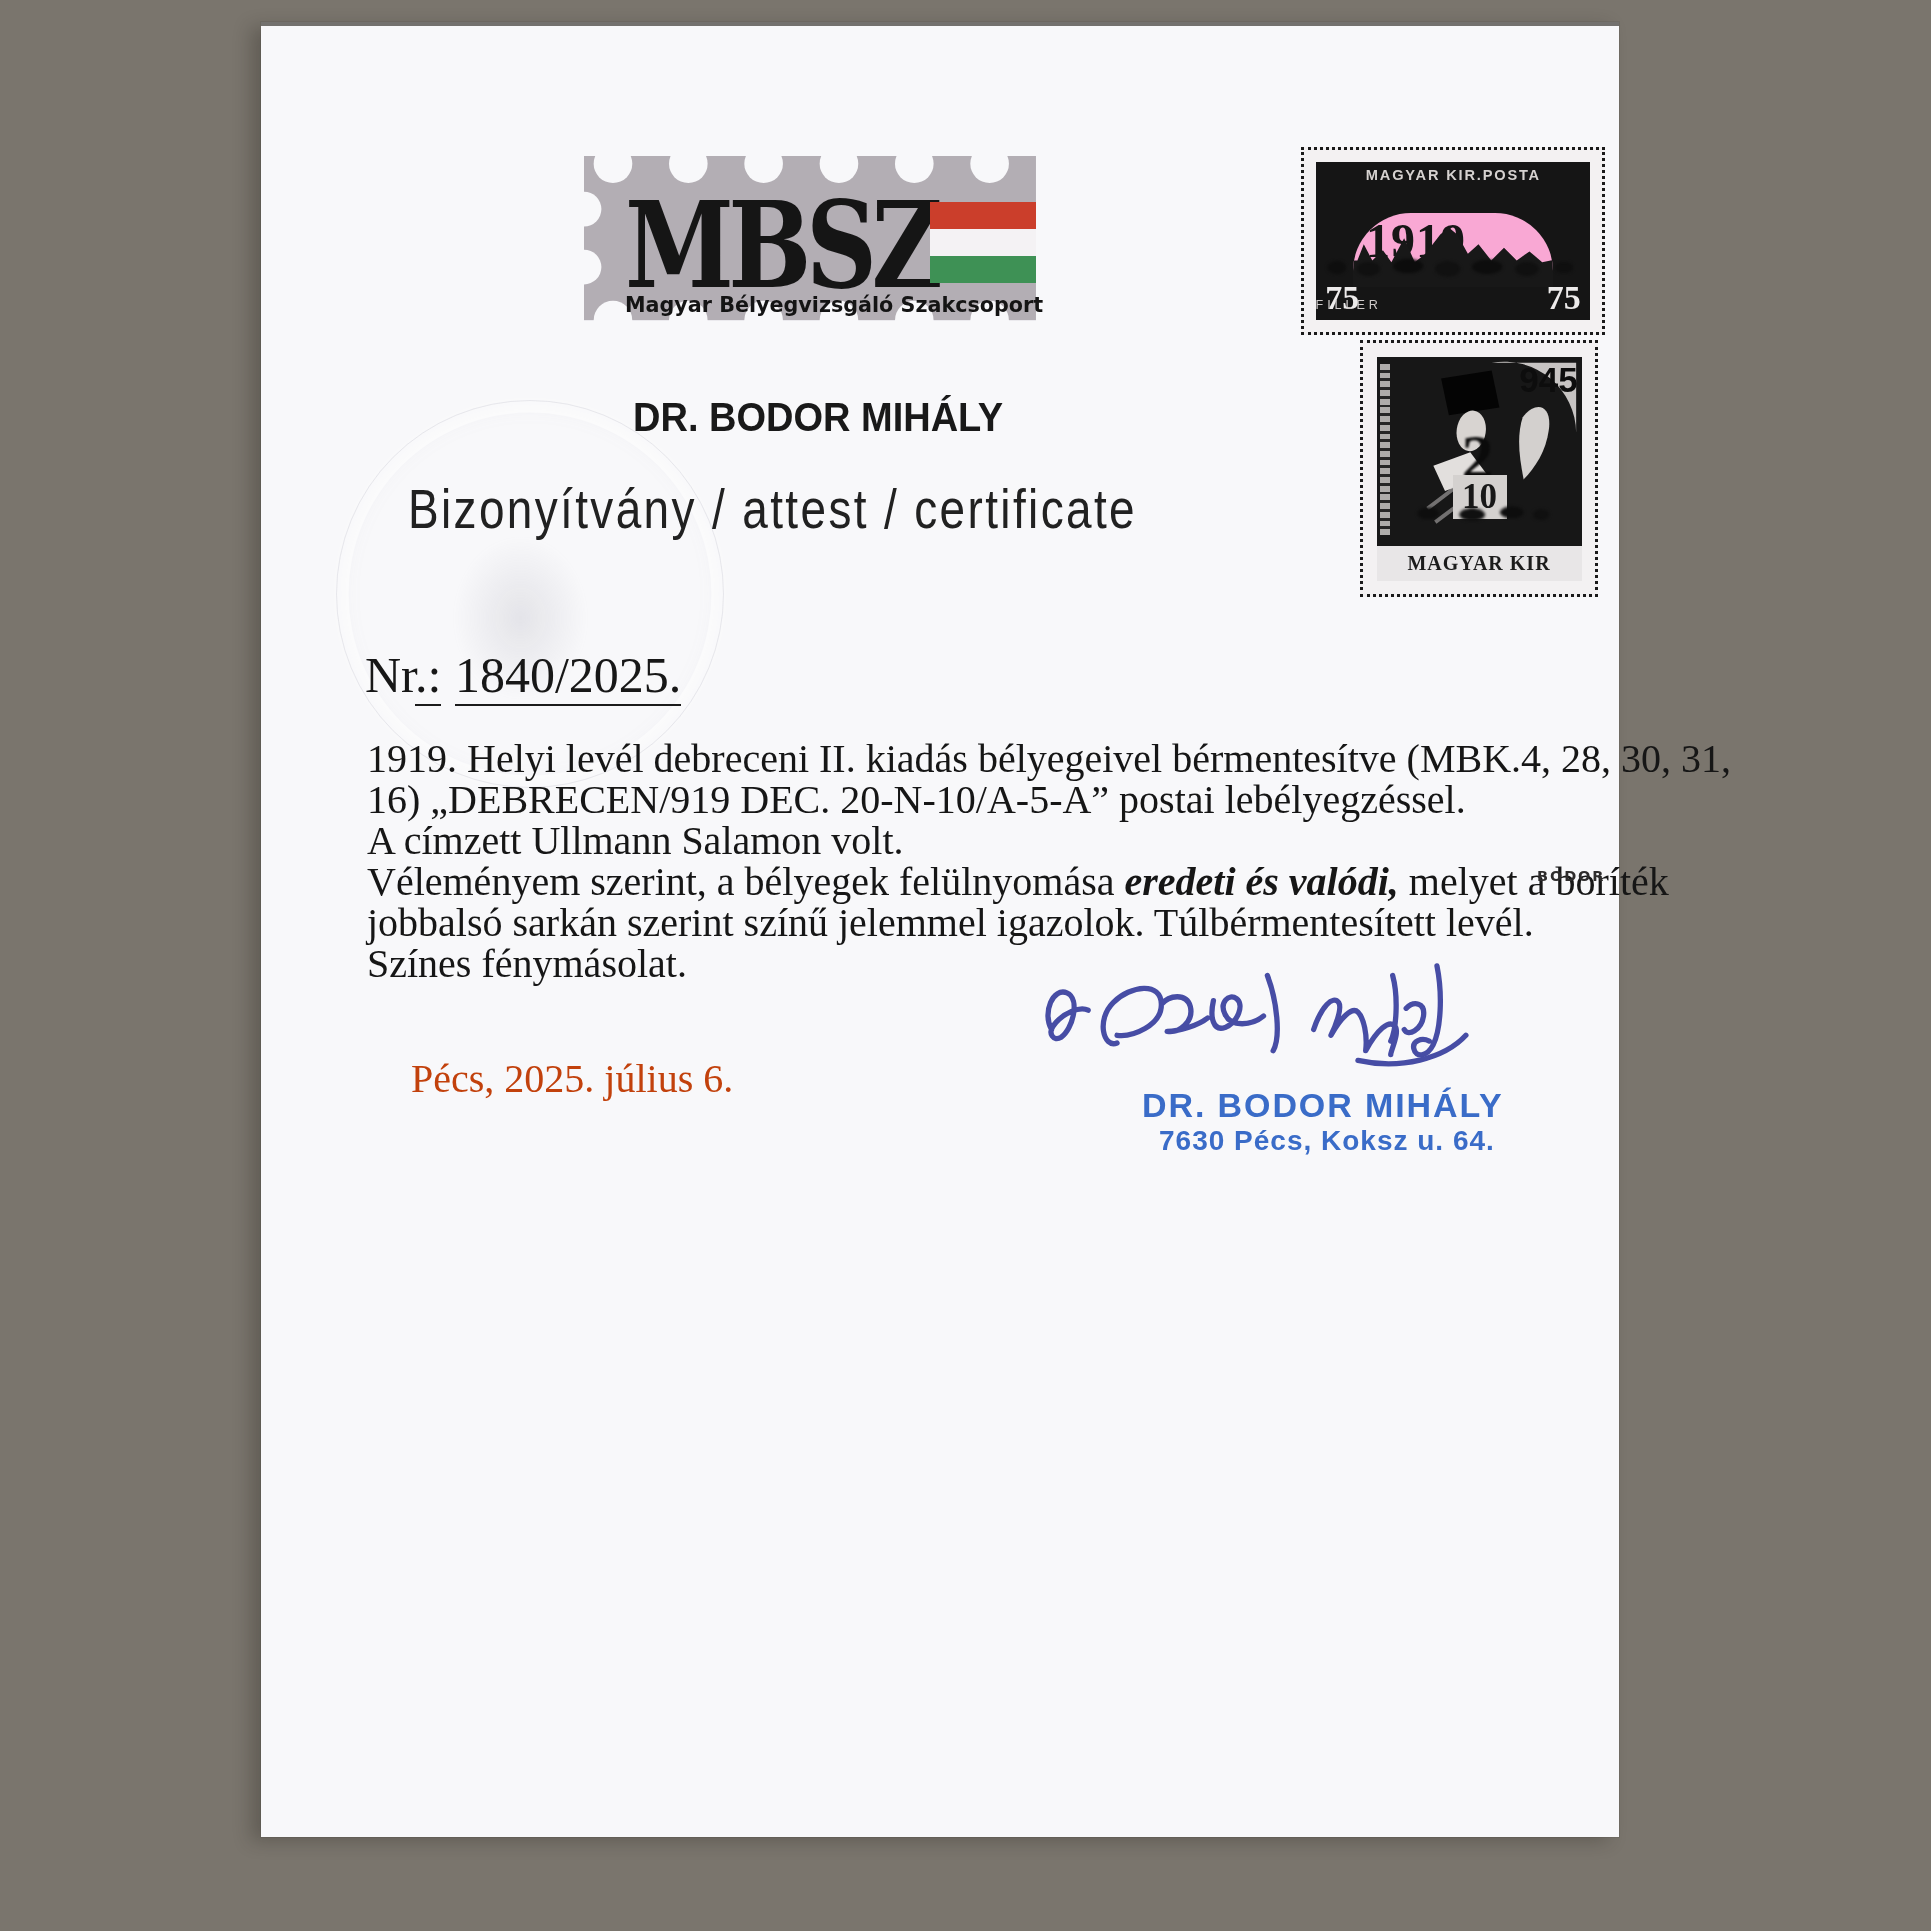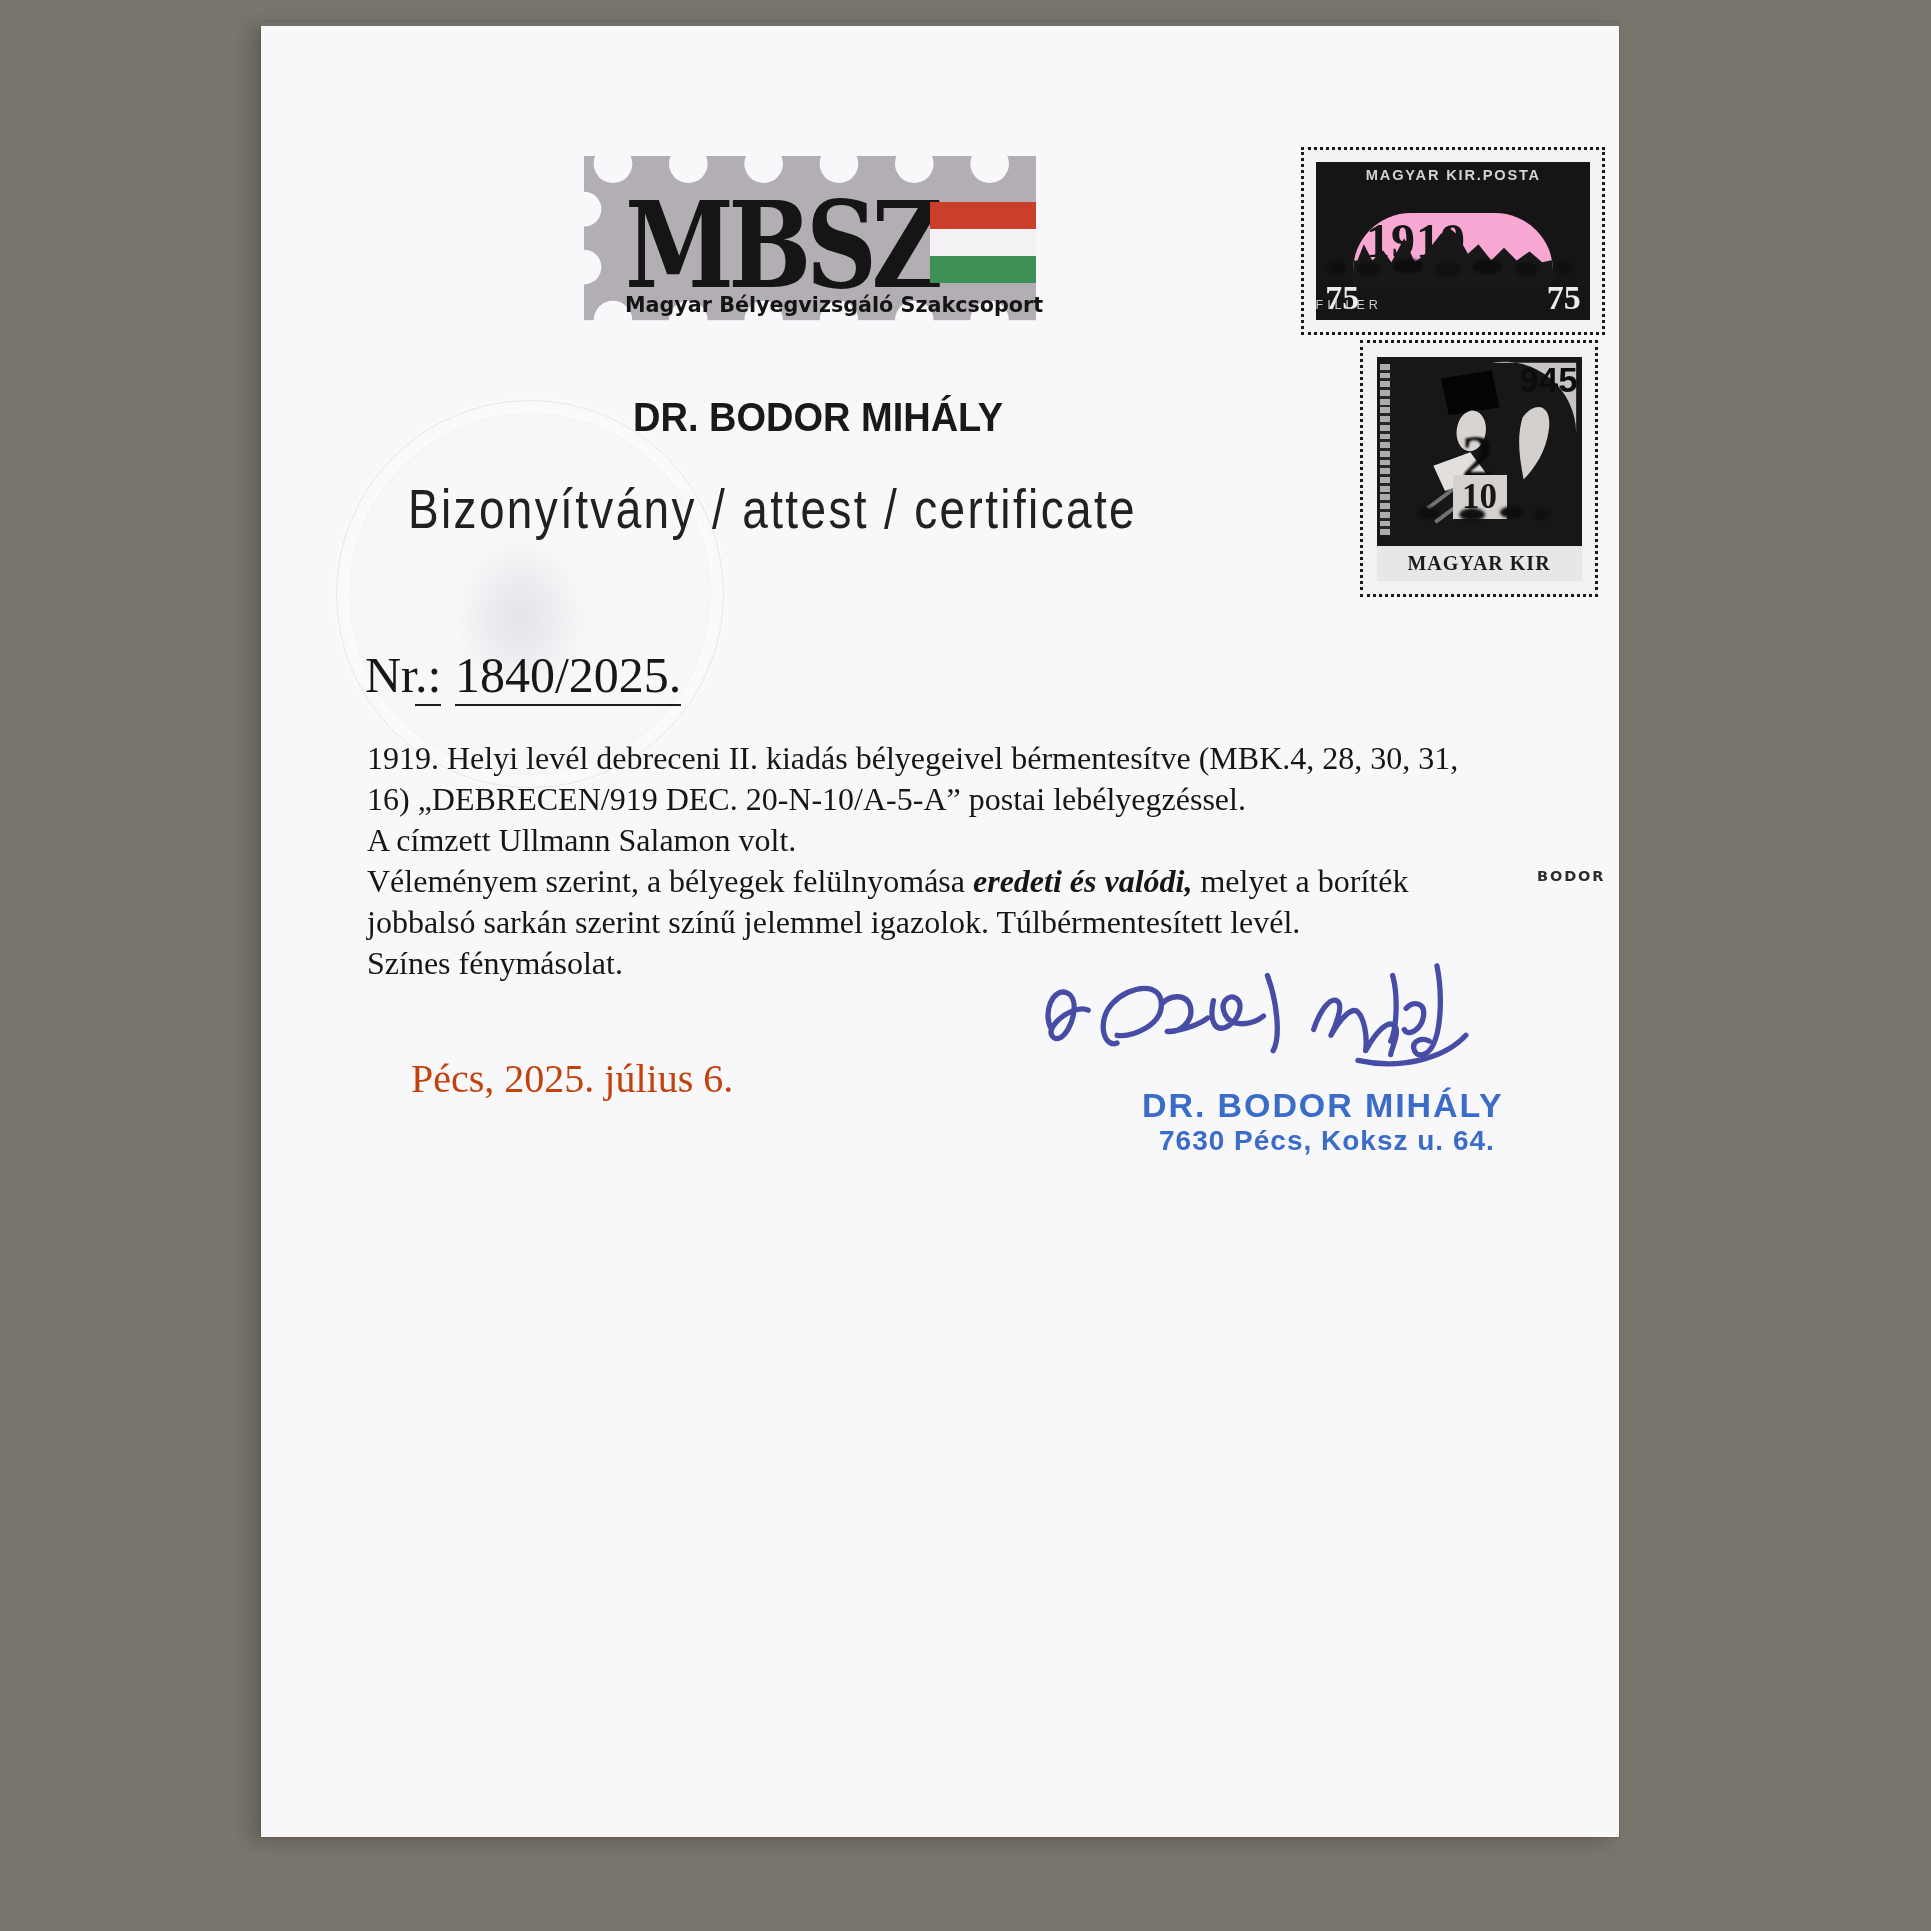--- a/index.html
+++ b/index.html
@@ -83,21 +83,21 @@
   
   .expert-name{position:absolute;left:372px;top:373px;font-family:"Liberation Sans",sans-serif;
     font-weight:bold;font-size:40px;color:#191919;white-space:nowrap;transform:scaleX(.95);transform-origin:left top;}
   .doc-title{position:absolute;left:147px;top:454px;font-family:"Liberation Sans",sans-serif;
     font-size:56px;color:#212121;letter-spacing:2.9px;white-space:nowrap;transform:scaleX(.82);transform-origin:left top;}
 
   
   .nr-line{position:absolute;left:104px;top:624px;font-size:50px;color:#171717;white-space:nowrap;}
   .nr-line .ul{border-bottom:2.9px solid #1c1c1c;padding-bottom:1px;}
   .nr-line .gap{display:inline-block;width:13.5px;}
-  .body-block{position:absolute;left:106px;top:716px;font-size:32px;line-height:41px;color:#161616;}
+  .body-block{position:absolute;left:106px;top:716px;font-size:40px;line-height:41px;color:#161616;}
   .body-block .ln{white-space:nowrap;}
   .body-block .emph{font-weight:bold;font-style:italic;}
   .side-mark{position:absolute;left:1276px;top:846px;font-family:"DejaVu Sans",sans-serif;font-weight:bold;
     font-size:14.5px;letter-spacing:1.9px;color:#2e2c2c;filter:blur(0.3px);}
   .date-line{position:absolute;left:106px;top:1033px;font-size:40px;color:#c2410c;white-space:nowrap;margin-left:44px;}
 
   
   .sig{position:absolute;left:763px;top:915px;width:454px;height:159px;}
   .rs1{position:absolute;left:881px;top:1064px;font-family:"Liberation Sans",sans-serif;font-weight:bold;
     font-size:34px;letter-spacing:1.9px;color:#3a6cc8;filter:blur(0.5px);white-space:nowrap;}

